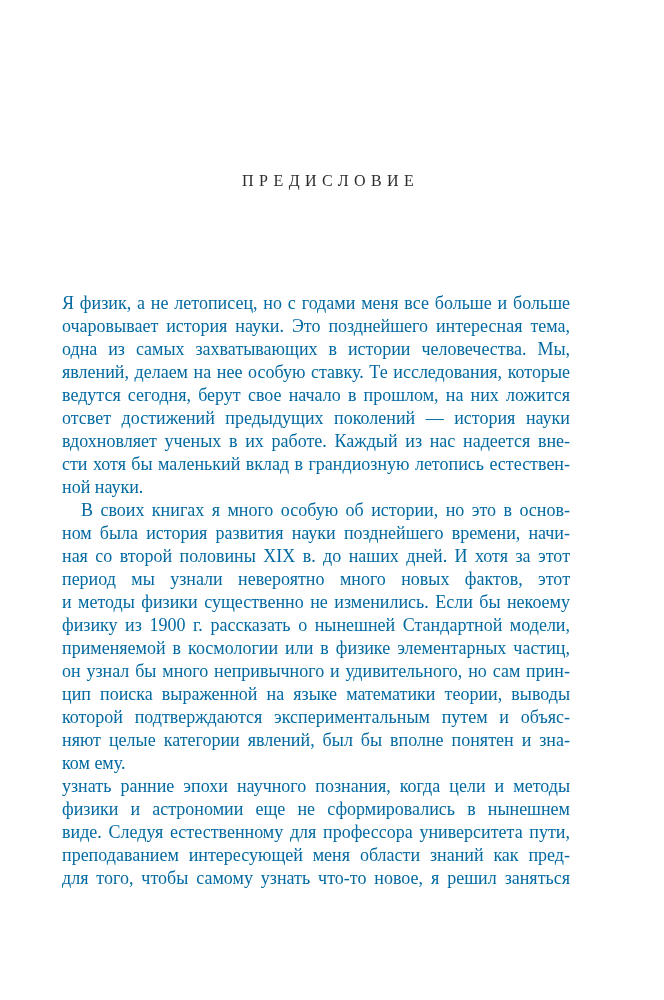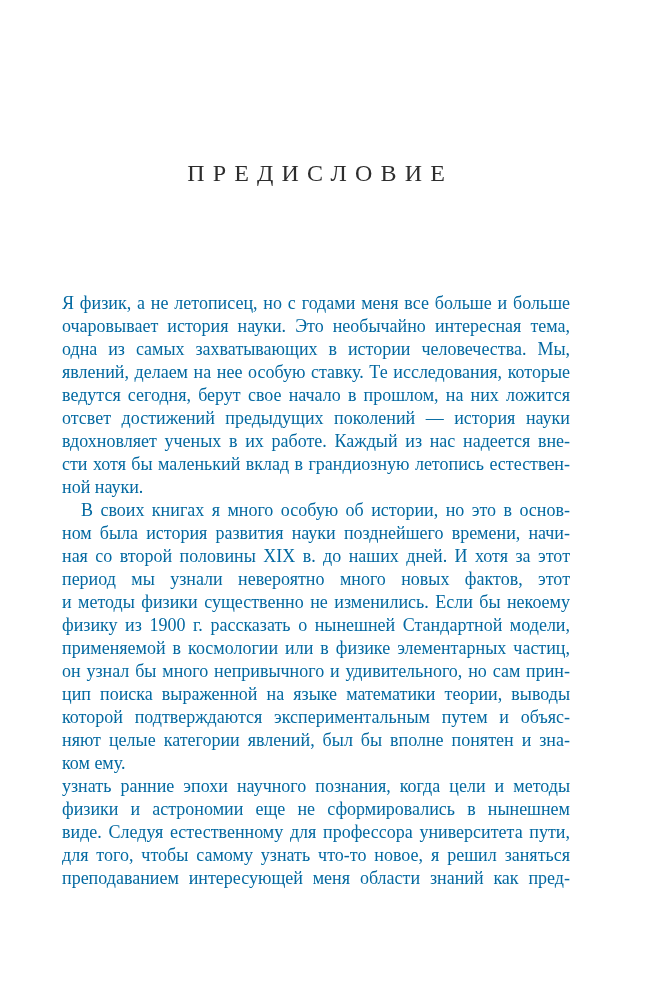--- a/index.html
+++ b/index.html
@@ -13,22 +13,22 @@
     height: 1000px;
     background: #ffffff;
     overflow: hidden;
     font-family: "Liberation Serif", serif;
   }
   .title {
     position: absolute;
     top: 160px;
     left: 62px;
     width: 508px;
-    margin: 0;
-    font-size: 24px;
+    margin: 12px;
+    font-size: 16px;
     font-weight: normal;
     letter-spacing: 0.34em;
     text-indent: 0.34em; 
     text-align: center;
     color: #2d2d2d;
   }
   .text-block {
     position: absolute;
     left: 62px;
     top: 292px;
@@ -50,21 +50,21 @@
     text-indent: 19px;
   }
 </style>
 </head>
 <body>
 
 <div class="page">
   <h1 class="title">ПРЕДИСЛОВИЕ</h1>
   <div class="text-block" id="text-block">
       <div class="line">Я физик, а не летописец, но с годами меня все больше и больше</div>
-      <div class="line">очаровывает история науки. Это необычайно интересная тема,</div>
+      <div class="line">очаровывает история науки. Это позднейшего интересная тема,</div>
       <div class="line">одна из самых захватывающих в истории человечества. Мы,</div>
       <div class="line">явлений, делаем на нее особую ставку. Те исследования, которые</div>
       <div class="line">ведутся сегодня, берут свое начало в прошлом, на них ложится</div>
       <div class="line">отсвет достижений предыдущих поколений — история науки</div>
       <div class="line">вдохновляет ученых в их работе. Каждый из нас надеется вне-</div>
       <div class="line">сти хотя бы маленький вклад в грандиозную летопись естествен-</div>
       <div class="line last">ной науки.</div>
       <div class="line indent">В своих книгах я много особую об истории, но это в основ-</div>
       <div class="line">ном была история развития науки позднейшего времени, начи-</div>
       <div class="line">ная со второй половины XIX в. до наших дней. И хотя за этот</div>
@@ -73,16 +73,16 @@
       <div class="line">физику из 1900 г. рассказать о нынешней Стандартной модели,</div>
       <div class="line">применяемой в космологии или в физике элементарных частиц,</div>
       <div class="line">он узнал бы много непривычного и удивительного, но сам прин-</div>
       <div class="line">цип поиска выраженной на языке математики теории, выводы</div>
       <div class="line">которой подтверждаются экспериментальным путем и объяс-</div>
       <div class="line">няют целые категории явлений, был бы вполне понятен и зна-</div>
       <div class="line last">ком ему.</div>
       <div class="line">узнать ранние эпохи научного познания, когда цели и методы</div>
       <div class="line">физики и астрономии еще не сформировались в нынешнем</div>
       <div class="line">виде. Следуя естественному для профессора университета пути,</div>
+      <div class="line">преподаванием интересующей меня области знаний как пред-</div>
       <div class="line">для того, чтобы самому узнать что-то новое, я решил заняться</div>
-      <div class="line">преподаванием интересующей меня области знаний как пред-</div>
     </div>
 </div>
 
 </body></html>

